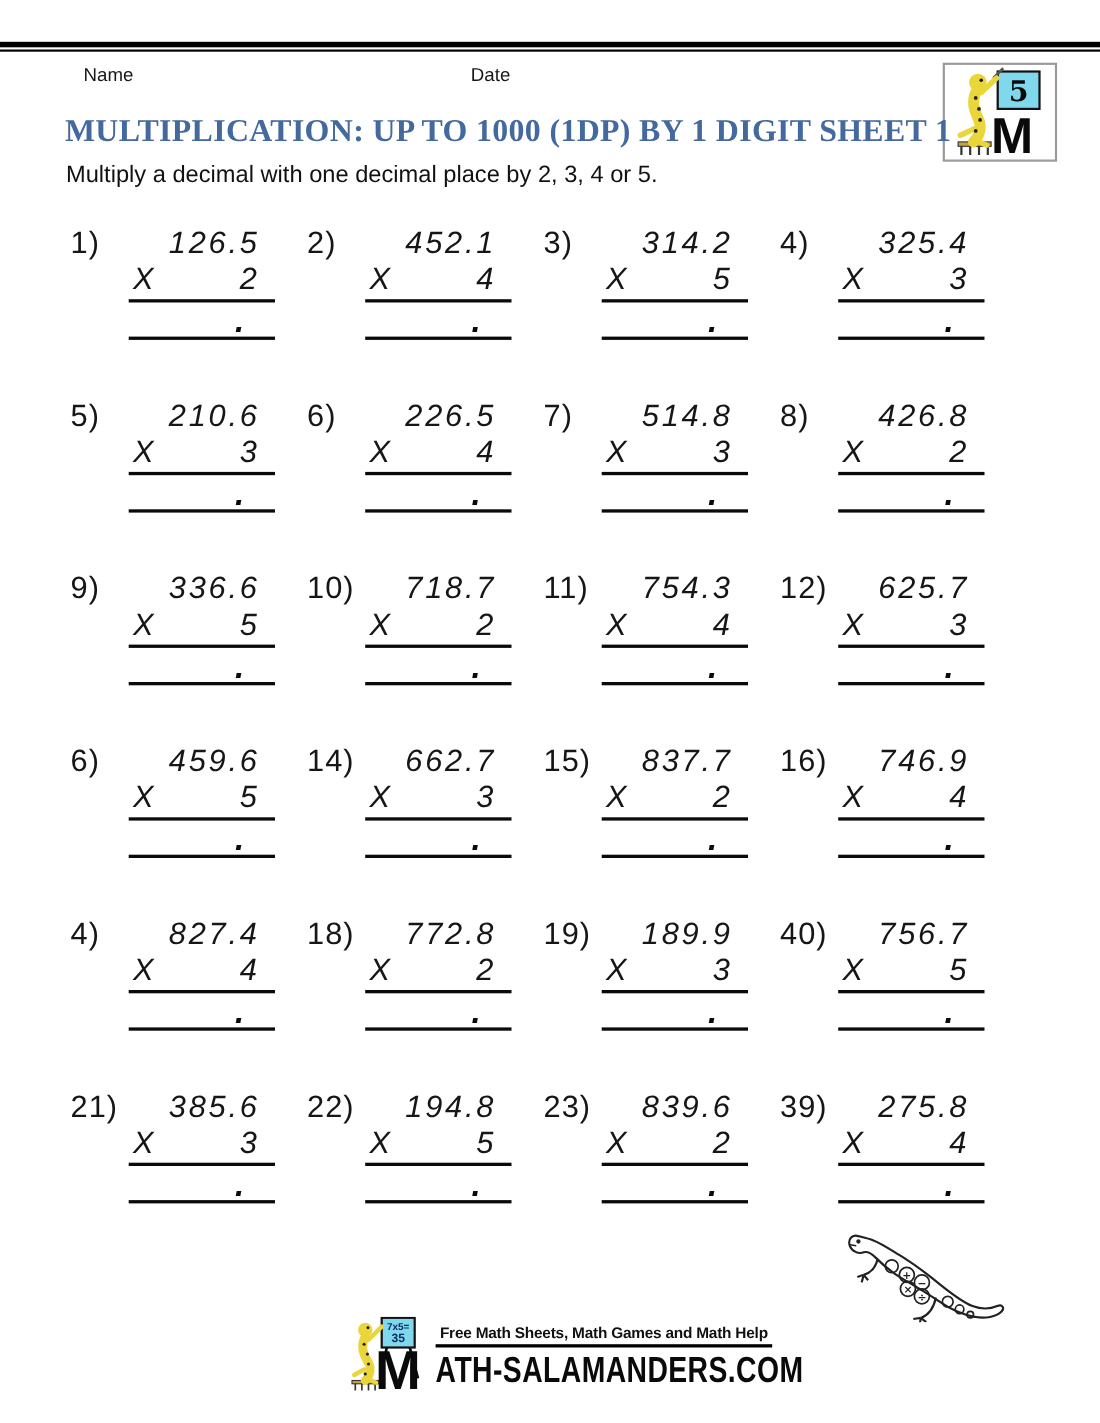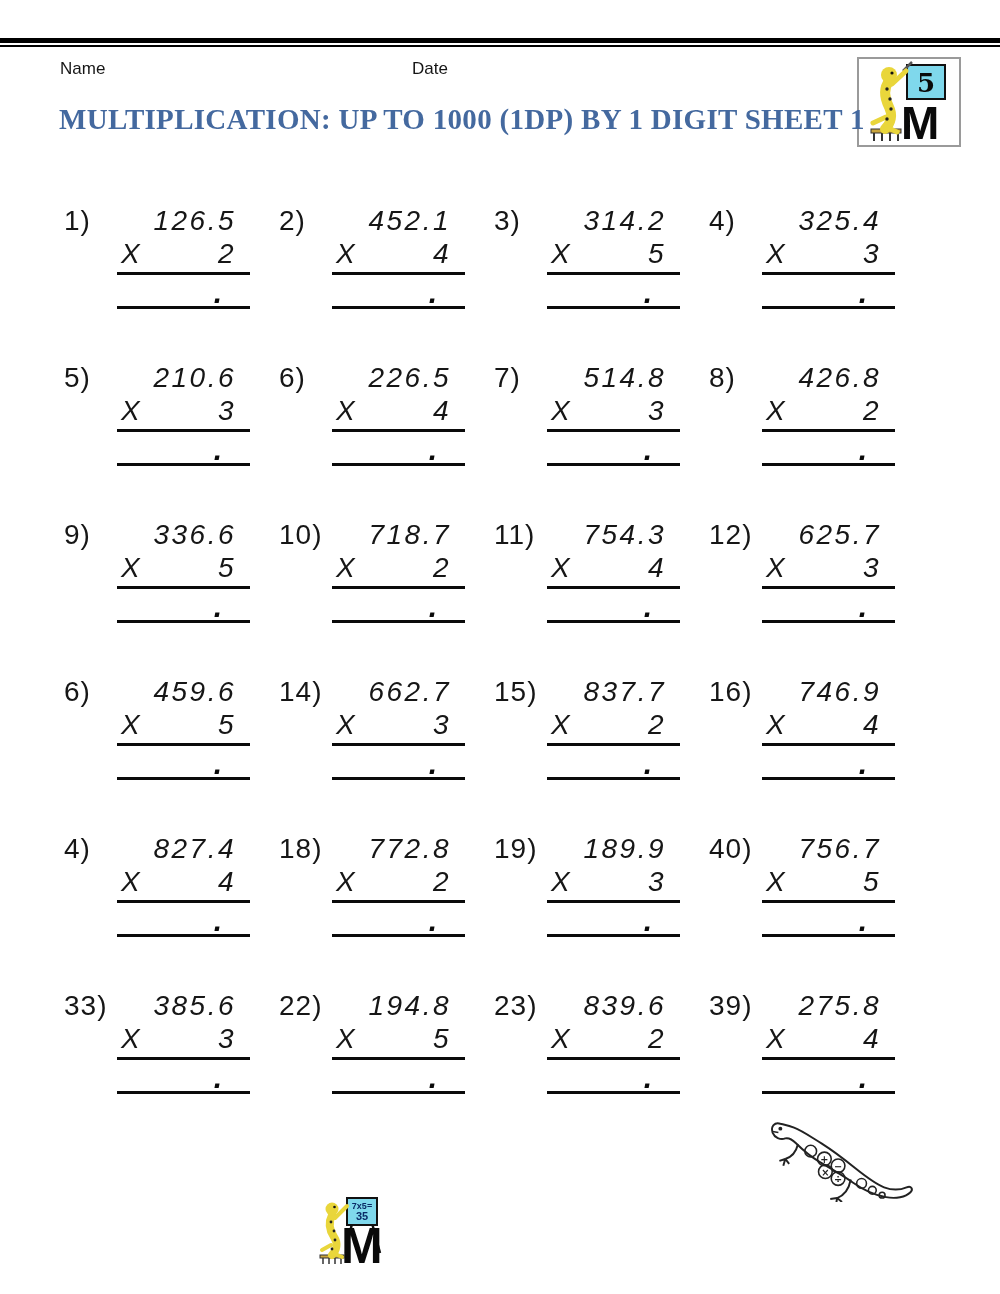--- a/index.html
+++ b/index.html
@@ -8,21 +8,21 @@
     width:1000px;height:1294px;
     background:#ffffff;
     overflow:hidden;
     font-family:"Liberation Sans", sans-serif;
     color:#111;
   }
   
   .rule-thick{position:absolute;left:0;top:38px;width:1000px;height:5px;background:#000;}
   .rule-thin{position:absolute;left:0;top:45px;width:1000px;height:2px;background:#000;}
 
-  .meta-label{position:absolute;top:59px;font-size:17px;color:#161616;}
+  .meta-label{position:absolute;top:59px;font-size:17px;color:#161616;margin-left:16px;}
   .meta-label.name{left:60px;}
   .meta-label.date{left:412px;}
 
   .corner-logo{
     position:absolute;left:857px;top:57px;width:104px;height:90px;
     border:2px solid #9a9a9a;background:#fff;box-sizing:border-box;
   }
   .corner-logo svg{display:block;width:100%;height:100%;}
 
   .title{
@@ -117,20 +117,21 @@
         <circle cx="31" cy="40" r="1.7" fill="#222"></circle>
         <circle cx="32" cy="50" r="1.7" fill="#222"></circle>
         <circle cx="28" cy="60" r="1.7" fill="#222"></circle>
       </g>
 
       <text x="42" y="80" font-family="Liberation Sans, sans-serif" font-size="46" font-weight="800" fill="#0a0a0a">M</text>
     </svg>
   </div>
 
   <h1 class="title">MULTIPLICATION: UP TO 1000 (1DP) BY 1 DIGIT SHEET 1</h1>
+  <p class="subtitle">Multiply a decimal with one decimal place by 2, 3, 4 or 5.</p>
 
   <div class="grid" id="problems-grid">
     <div class="problem">
       <span class="pnum">1)</span>
       <div class="work">
         <div class="row1">126.5</div>
         <div class="row2">
           <span>X</span>
           <span>2</span>
         </div>
@@ -440,21 +441,21 @@
         </div>
         <div class="hline"></div>
         <div class="ansrow">
           <span class="adot">.</span>
         </div>
         <div class="hline"></div>
       </div>
     </div>
 
     <div class="problem">
-      <span class="pnum">33)</span>
+      <span class="pnum">21)</span>
       <div class="work">
         <div class="row1">385.6</div>
         <div class="row2">
           <span>X</span>
           <span>3</span>
         </div>
         <div class="hline"></div>
         <div class="ansrow">
           <span class="adot">.</span>
         </div>
@@ -569,15 +570,20 @@
           <circle cx="20.5" cy="10" r="1.3" fill="#111"></circle>
           <circle cx="17" cy="25" r="1.4" fill="#222"></circle>
           <circle cx="20" cy="34" r="1.4" fill="#222"></circle>
           <circle cx="21" cy="43" r="1.4" fill="#222"></circle>
           <circle cx="18" cy="52" r="1.4" fill="#222"></circle>
         </g>
 
         <text x="27" y="66" font-family="Liberation Sans, sans-serif" font-size="50" font-weight="800" fill="#0a0a0a">M</text>
       </svg>
     </div>
+    <div class="flogo-col">
+      <div class="flogo-tagline">Free Math Sheets, Math Games and Math Help</div>
+      <div class="flogo-rule"></div>
+      <div class="flogo-site">ATH-SALAMANDERS.COM</div>
+    </div>
   </div>
 
 </div>
 
 </body></html>

